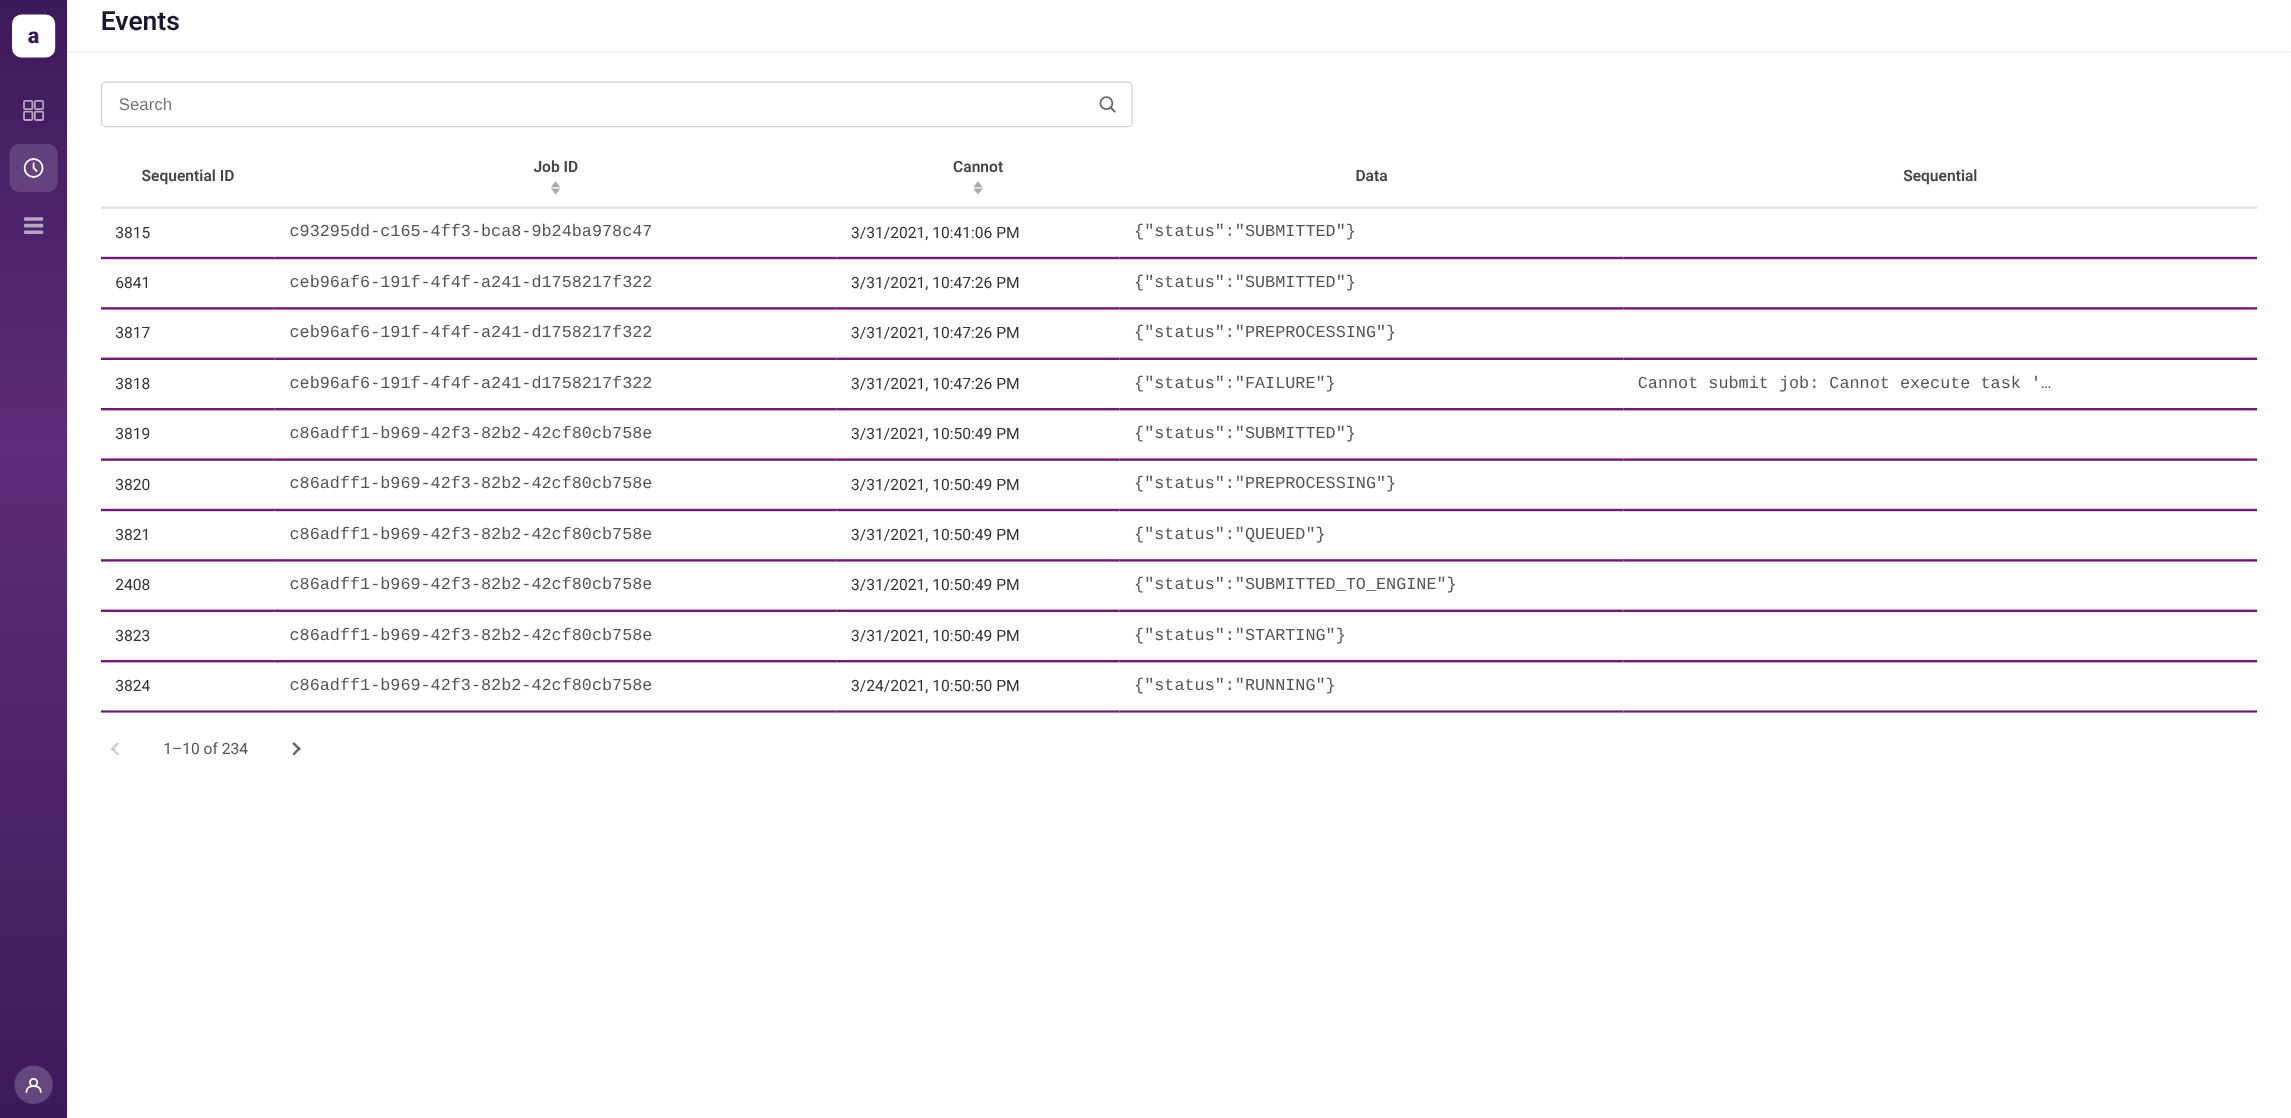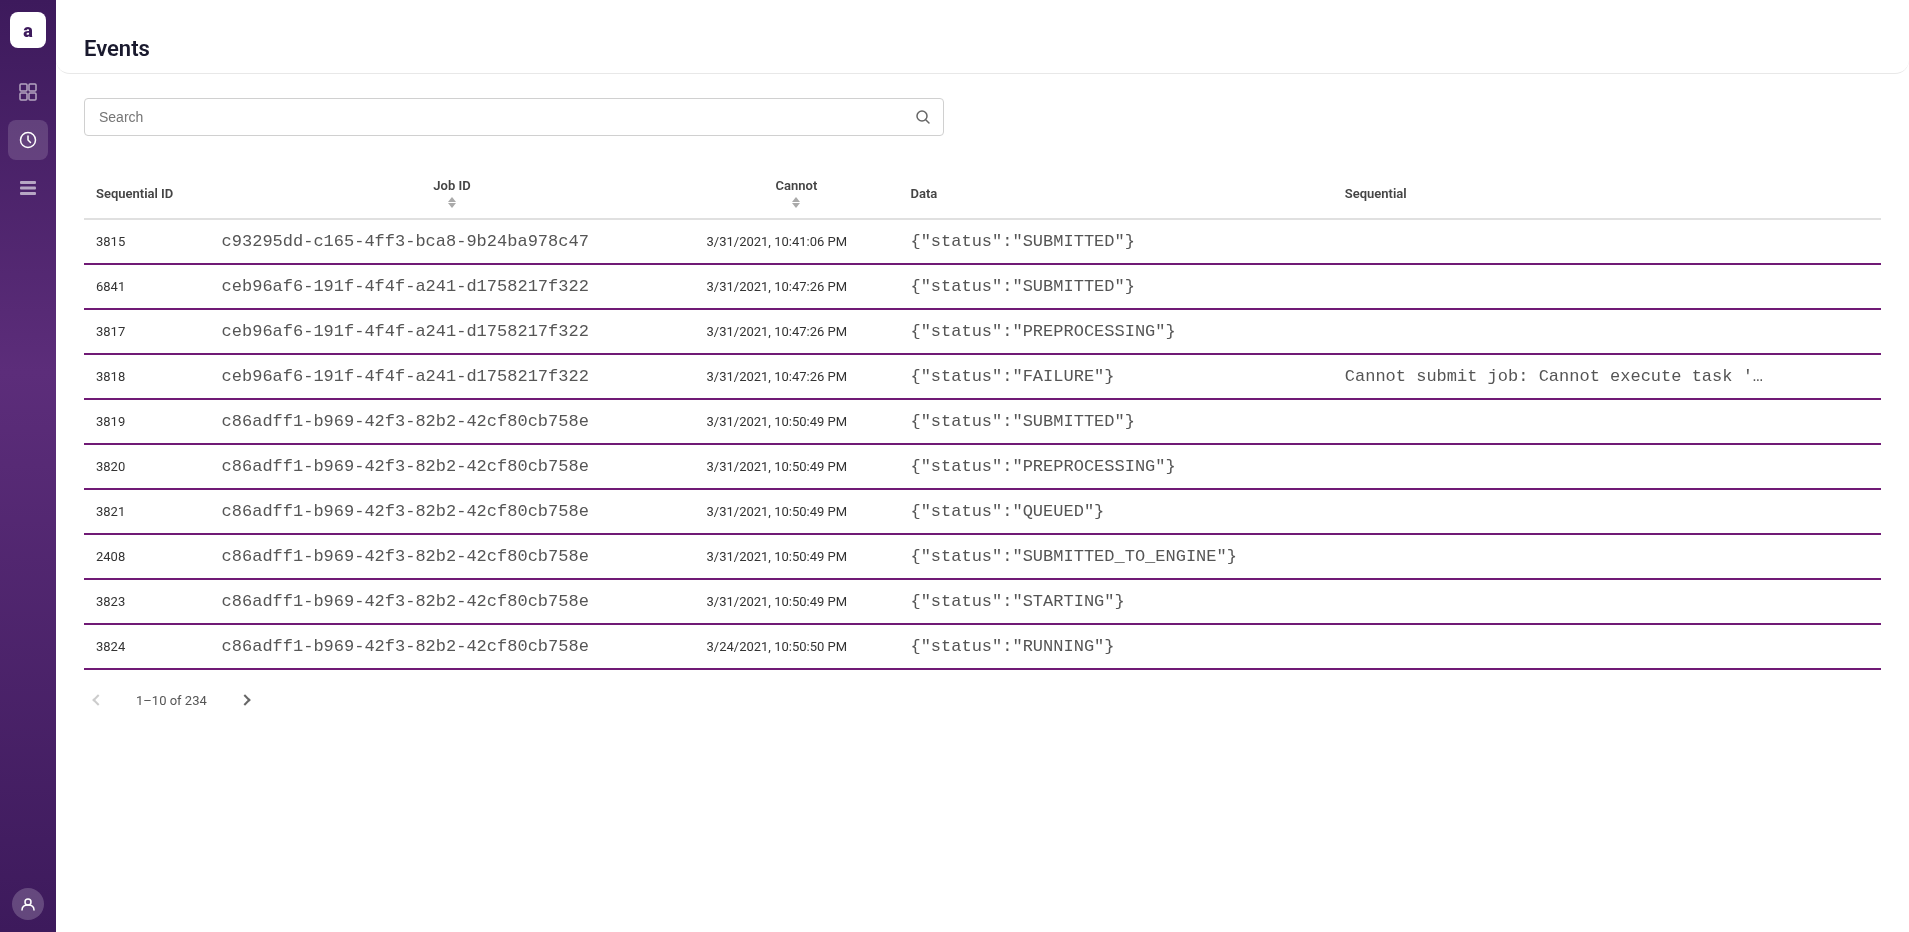--- a/index.html
+++ b/index.html
@@ -70,39 +70,38 @@
     
     .main {
       flex: 1;
       background: white;
       overflow-y: auto;
       display: flex;
       flex-direction: column;
     }
 
     .page-header {
-      padding: 36px 28px 12px;
+      padding: 6px 28px 12px;
       border-bottom: 1px solid #e8e8e8;
-      border-radius: 14px;
     }
     .page-title {
       font-size: 22px;
       font-weight: 600;
       color: #1a1a2e;
     }
 
     .content-area {
       padding: 24px 28px;
       flex: 1;
     }
 
     
     .search-container {
       display: flex;
-      margin-bottom: 32px;
+      margin-bottom: 16px;
       max-width: 860px;
     }
     .search-input-wrap {
       display: flex;
       align-items: center;
       border: 1px solid #d0d0d0;
       border-radius: 4px;
       background: white;
       flex: 1;
     }
@@ -132,21 +131,21 @@
     }
     table {
       width: 100%;
       border-collapse: collapse;
       font-size: 14px;
     }
     thead tr {
       border-bottom: 2px solid #e0e0e0;
     }
     thead th {
-      text-align: left;
+      text-align: center;
       padding: 10px 12px;
       color: #444;
       font-weight: 600;
       font-size: 13px;
       white-space: nowrap;
     }
     .th-sortable {
       display: flex;
       align-items: center;
       gap: 4px;
@@ -175,21 +174,21 @@
     tbody tr {
       border-bottom: 2px solid #701a75;
     }
     tbody td {
       padding: 12px 12px;
       color: #333;
       font-size: 13px;
     }
     td.monospace {
       font-family: 'Courier New', Courier, monospace;
-      font-size: 17px;
+      font-size: 14px;
       color: #555;
     }
 
     
     .pagination {
       display: flex;
       align-items: center;
       gap: 24px;
       padding: 16px 0 0;
       color: #555;

